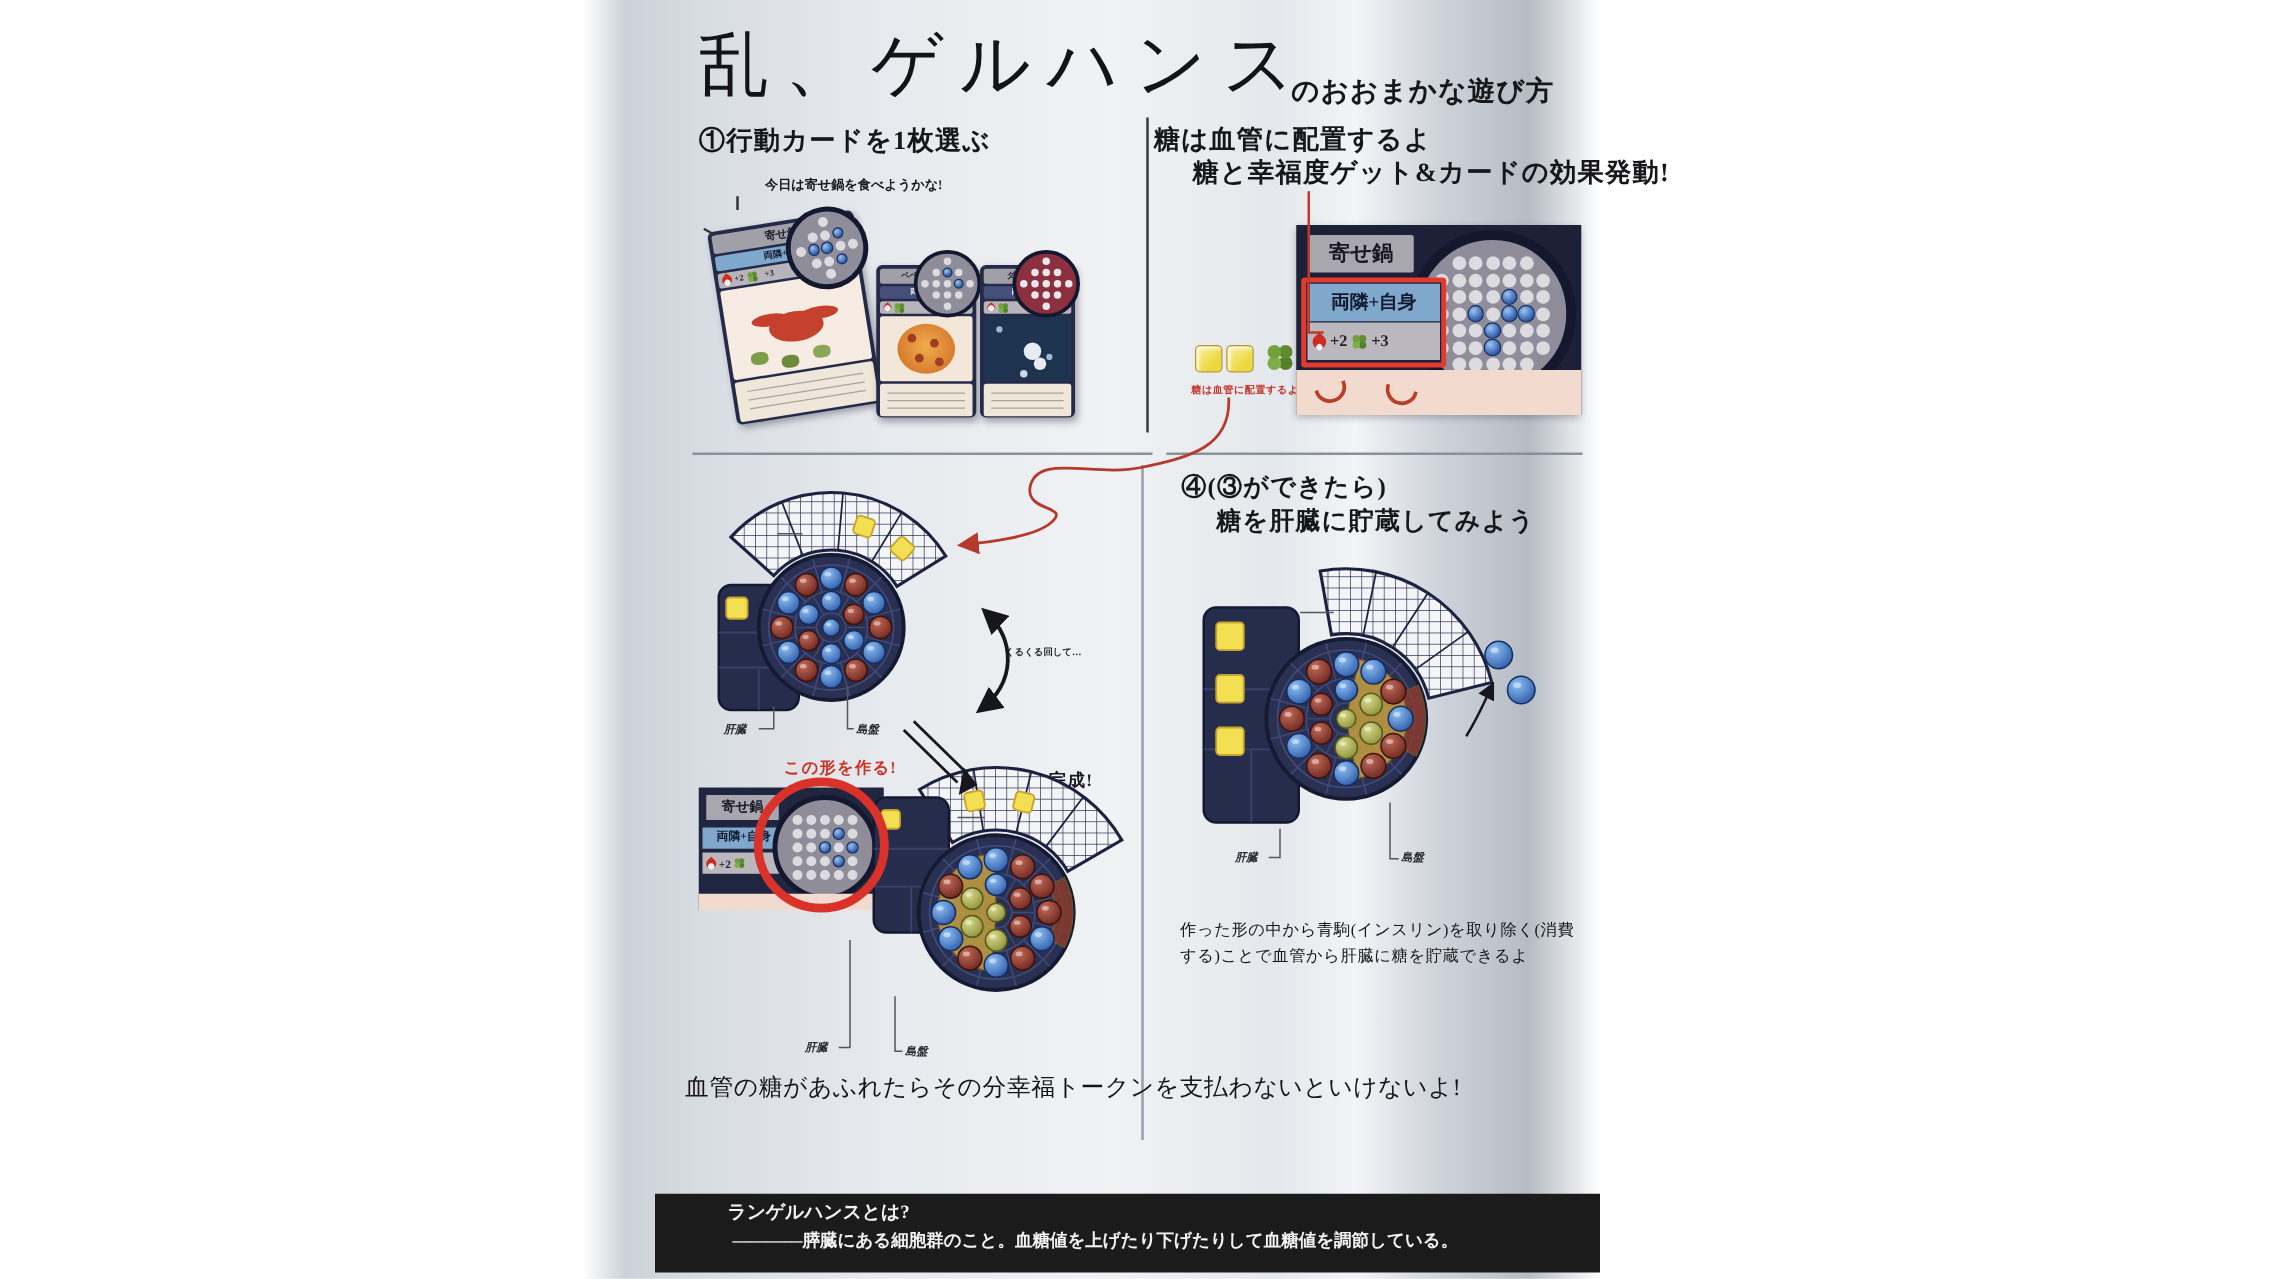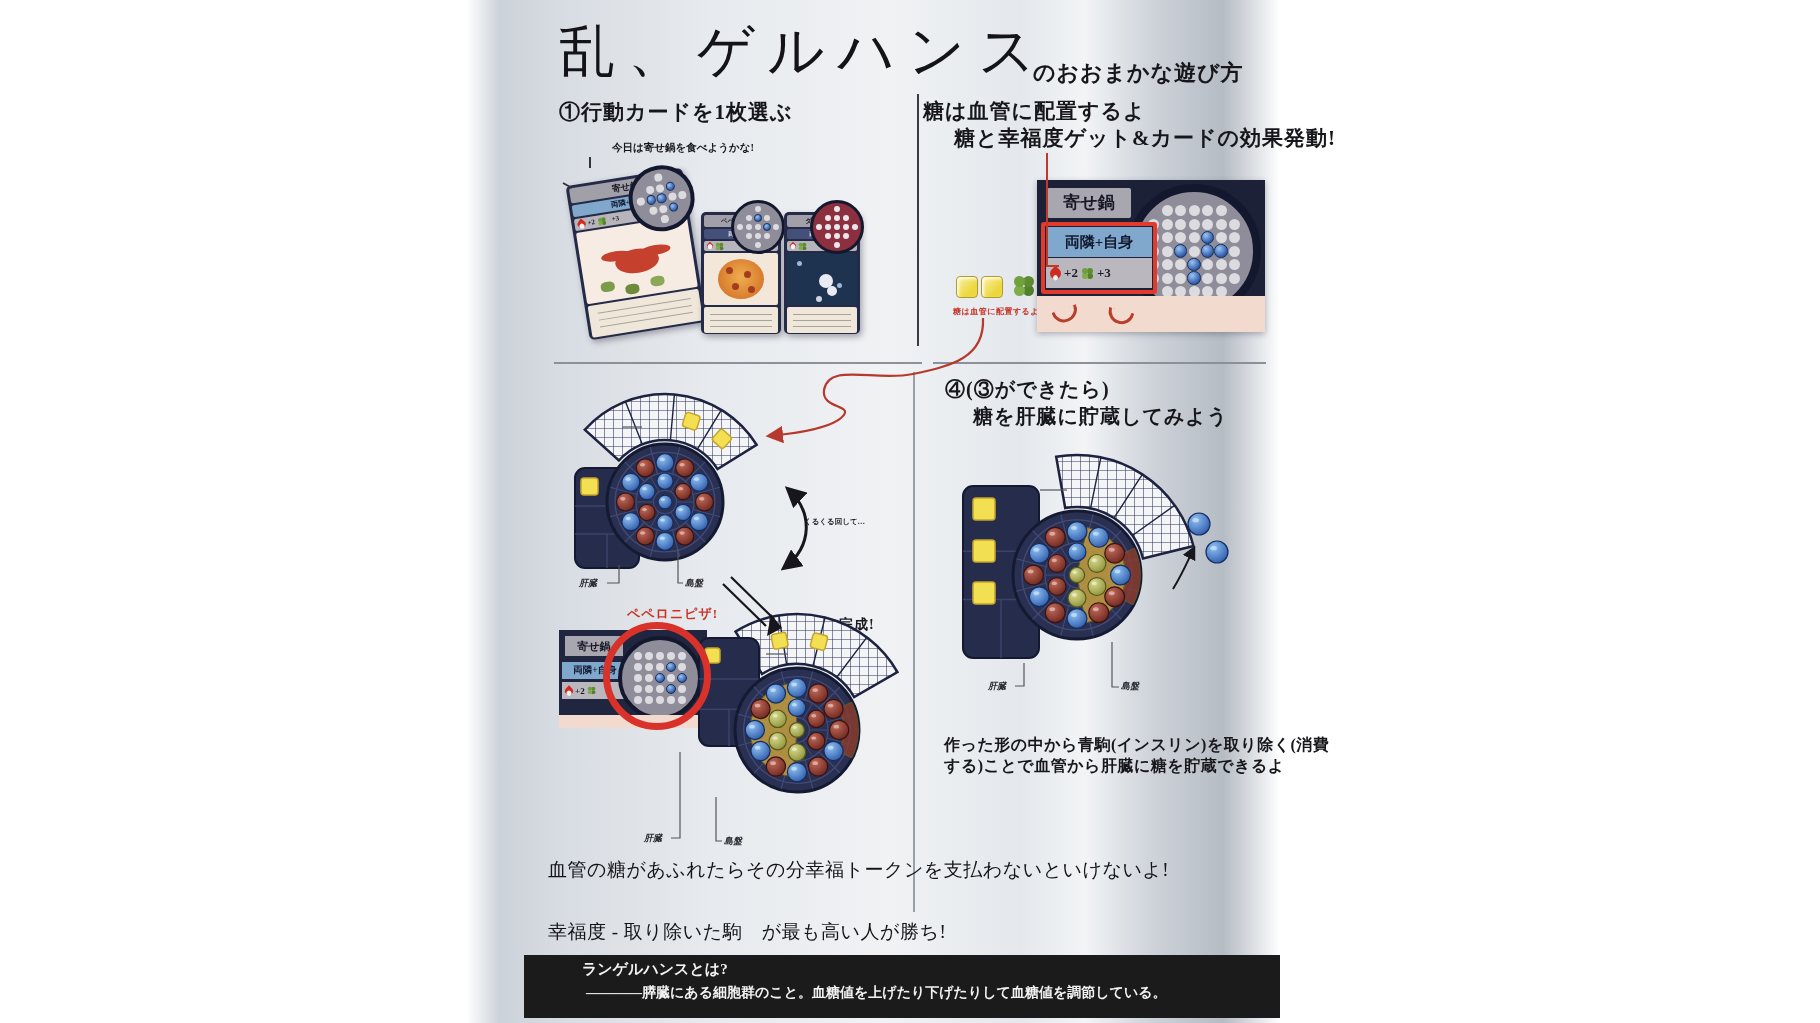--- a/index.html
+++ b/index.html
@@ -113,21 +113,21 @@
   .sn-target { position:absolute; left:3px; top:32px; width:66px; height:17px; background:#7fa8cc;
     font-size:9.5px; font-weight:bold; color:#121a30; text-align:center; line-height:17px; }
   .sn-stats { position:absolute; left:3px; top:52px; width:66px; height:17px; background:#bab8be;
     display:flex; align-items:center; gap:2px; padding:0 3px; font-size:9px; font-weight:bold; color:#1d1d27; }
   .sn-pink { position:absolute; left:0; bottom:0; width:100%; height:13px; background:#f2dacf; }
   .sn-disc { position:absolute; right:5px; top:6px; width:84px; height:84px; border-width:4px; }
   .redRing { position:absolute; left:44px; top:-8px; width:108px; height:108px; border:7px solid #d9322a;
     border-radius:50%; z-index:4; }
 
   
-  .s4b { font-size:16px; font-weight:bold; color:#17171b; letter-spacing:.5px; white-space:nowrap; }
+  .s4b { font-size:13px; font-weight:normal; color:#17171b; letter-spacing:.5px; white-space:nowrap; }
   .bl { font-size:19px; font-weight:normal; color:#141418; letter-spacing:.5px; white-space:nowrap; }
   .footer { position:absolute; left:57px; top:955px; width:756px; height:63px; background:#1b1b1b; }
   .f1 { position:absolute; left:58px; top:5px; font-size:15px; font-weight:bold; color:#f2f2f2; }
   .f2 { position:absolute; left:62px; top:29px; font-size:14px; font-weight:bold; color:#f2f2f2; white-space:nowrap; }
 
   svg.board, svg#overlay { position:absolute; overflow:visible; }
   svg#overlay { left:0; top:0; z-index:5; pointer-events:none; }
 </style>
 </head>
 <body>
@@ -336,21 +336,21 @@
         <span>+3</span>
       </div>
     </div>
     <div class="c2-pink">
       <span class="claw" style="left:16px;top:12px;transform:rotate(-20deg);"></span>
       <span class="claw" style="left:70px;top:14px;transform:rotate(15deg);"></span>
     </div>
   </div>
 
   <div class="abs rotNote">くるくる回して…</div>
-  <div class="abs makeShape">ペペロニピザ!</div>
+  <div class="abs makeShape">この形を作る!</div>
   <div class="abs done heading">完成!</div>
 
   <div class="snip">
     <div class="sn-patch">寄せ鍋</div>
     <div class="sn-target">両隣+自身</div>
     <div class="sn-stats">
       <span class="drop dropS"></span>
       <span>+2</span>
       <span class="cloverS cloverXS">
           <i></i>
@@ -396,21 +396,20 @@
   <div class="lbl" style="left:546px;top:484px;">血管</div>
   <div class="lbl" style="left:521px;top:680px;">肝臓</div>
   <div class="lbl" style="left:654px;top:680px;">島盤</div>
 
   <div class="abs heading s4h1">④(③ができたら)</div>
   <div class="abs heading s4h2">糖を肝臓に貯蔵してみよう</div>
   <div class="abs s4b" style="left:477px;top:735px;">作った形の中から青駒(インスリン)を取り除く(消費</div>
   <div class="abs s4b" style="left:477px;top:756px;">する)ことで血管から肝臓に糖を貯蔵できるよ</div>
 
   <div class="abs bl" style="left:81px;top:857px;">血管の糖があふれたらその分幸福トークンを支払わないといけないよ!</div>
-  <div class="abs bl" style="left:81px;top:919px;">幸福度 - 取り除いた駒　が最も高い人が勝ち!</div>
 
   <div class="footer">
     <div class="f1">ランゲルハンスとは?</div>
     <div class="f2">――――膵臓にある細胞群のこと。血糖値を上げたり下げたりして血糖値を調節している。</div>
   </div>
 
   <div id="boards">
       <svg class="board" width="300" height="240" style="left:92px;top:392px;z-index:2;">
         <defs>
           <pattern id="b1-grid" patternUnits="userSpaceOnUse" width="9" height="9">

